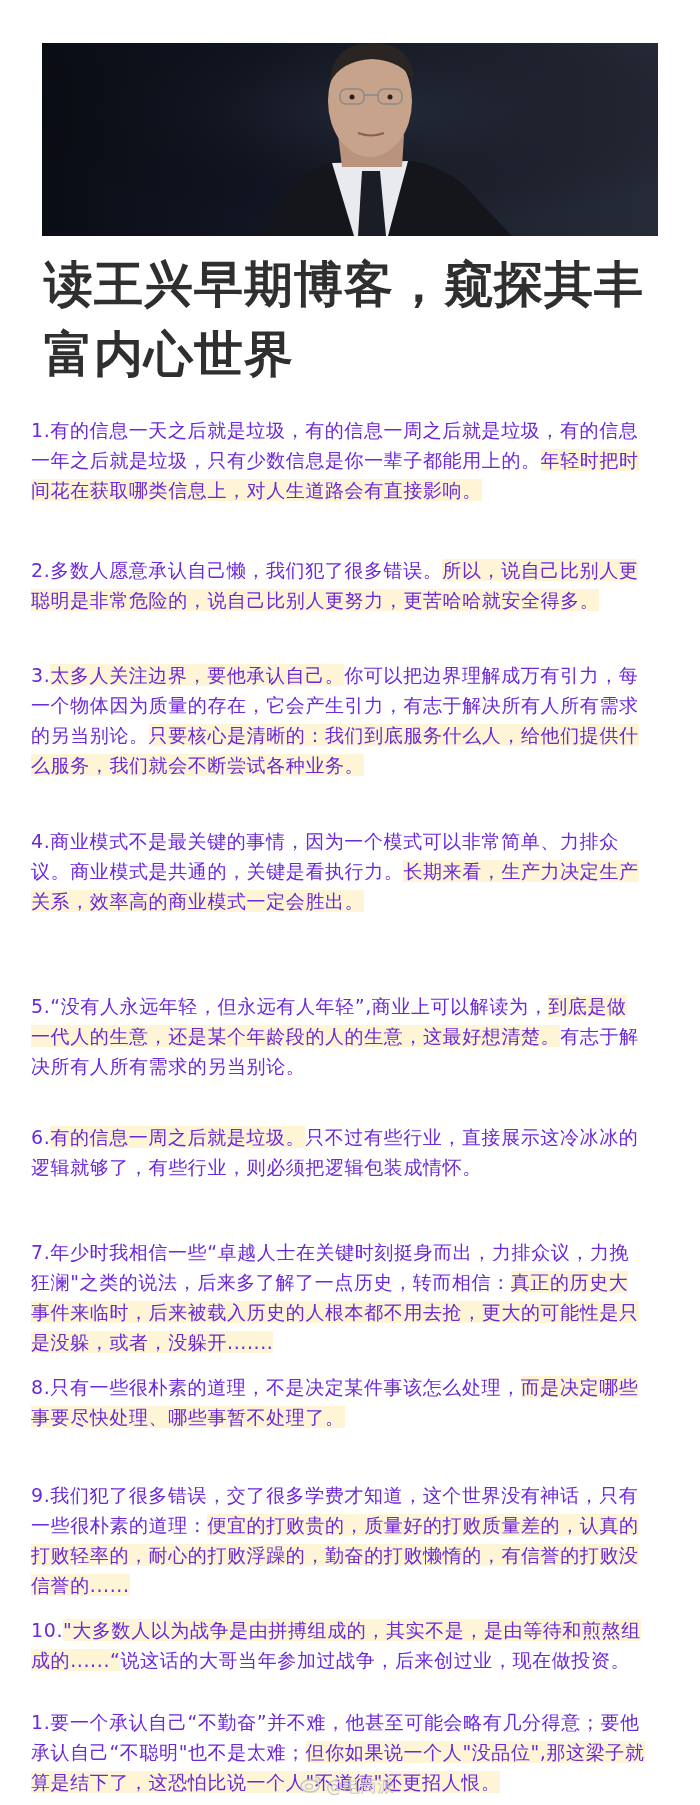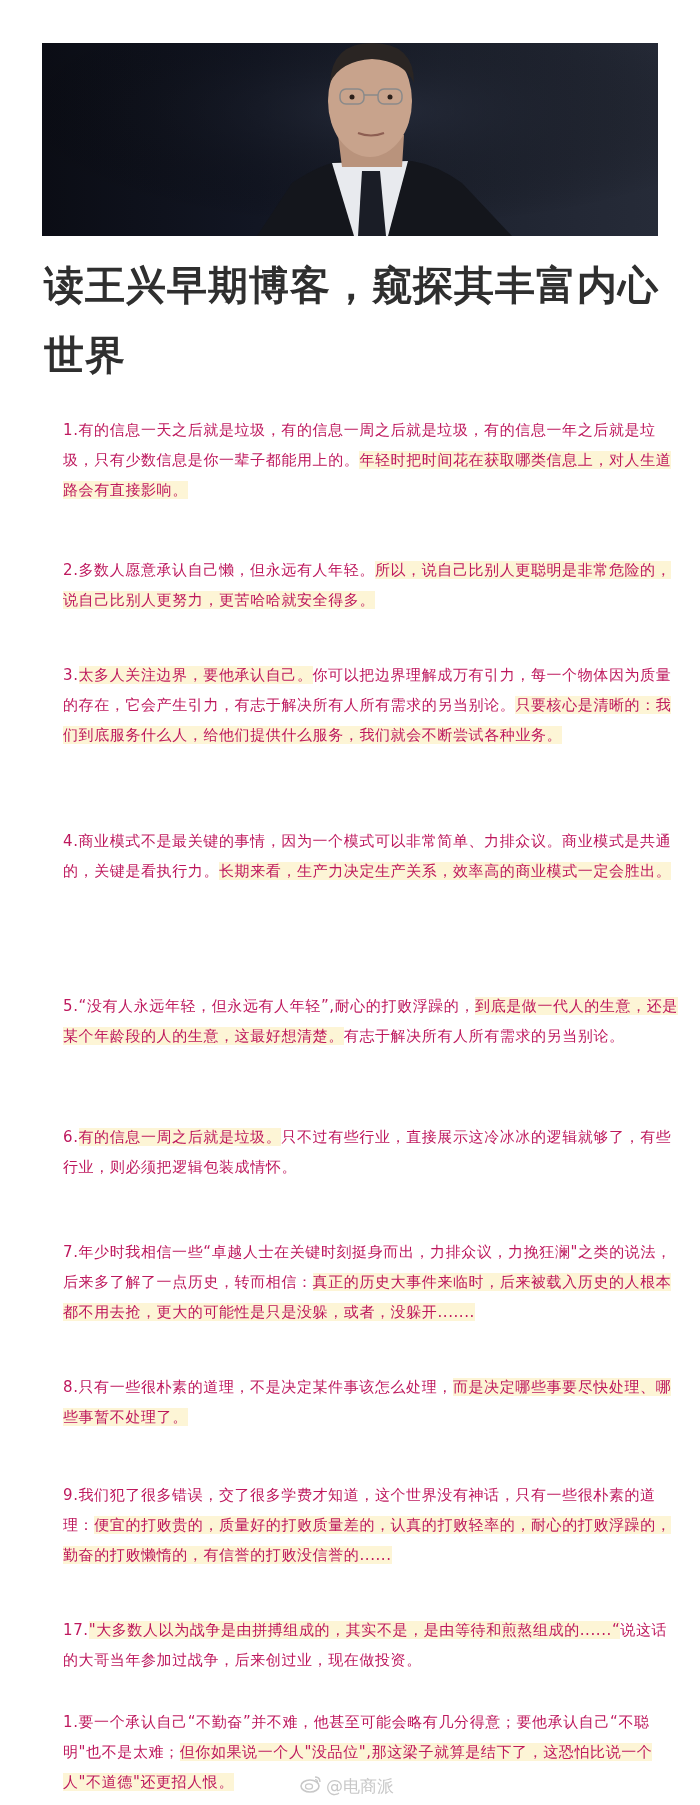--- a/index.html
+++ b/index.html
@@ -10,26 +10,26 @@
   }
   .hero {
     position: absolute; left: 42px; top: 43px; width: 616px; height: 193px;
     background: linear-gradient(90deg, #0b0d15 0%, #121623 35%, #1e2330 65%, #262b38 100%);
     overflow: hidden;
   }
   .person { position: absolute; left: 0; top: 0; width: 616px; height: 193px; }
   .title {
     position: absolute; left: 44px; top: 250px; width: 616px;
     font-family: "DejaVu Sans", sans-serif; font-weight: bold;
-    font-size: 40px; line-height: 70px; color: #2f2f2f; margin: 0;
+    font-size: 49px; line-height: 70px; color: #2f2f2f; margin: 0;
     letter-spacing: 1px;
   }
   .item {
-    position: absolute; left: 63px; width: 615px;
-    font-size: 15px; line-height: 30px; color: #be185d; margin: 0;
+    position: absolute; left: 31px; width: 615px;
+    font-size: 19px; line-height: 30px; color: #6d28d9; margin: 0;
     letter-spacing: 0.6px;
   }
   .hl { background: #fdf5d6; }
   .watermark {
     position: absolute; left: 300px; top: 1775px; height: 24px;
     display: flex; align-items: flex-start; gap: 4px;
     color: #c8c8c8; font-size: 17px;
   }
   .watermark svg { display: block; }
 </style>
@@ -69,53 +69,53 @@
   </svg>
 </div>
 
 <h1 class="title">读王兴早期博客，窥探其丰富内心世界</h1>
 
 <p class="item" style="top:415px">
   <span>1.</span><span>有的信息一天之后就是垃圾，有的信息一周之后就是垃圾，有的信息一年之后就是垃圾，只有少数信息是你一辈子都能用上的。</span><span class="hl">年轻时把时间花在获取哪类信息上，对人生道路会有直接影响。</span>
 </p>
 
 <p class="item" style="top:555px">
-  <span>2.</span><span>多数人愿意承认自己懒，但永远有人年轻。</span><span class="hl">所以，说自己比别人更聪明是非常危险的，说自己比别人更努力，更苦哈哈就安全得多。</span>
+  <span>2.</span><span>多数人愿意承认自己懒，我们犯了很多错误。</span><span class="hl">所以，说自己比别人更聪明是非常危险的，说自己比别人更努力，更苦哈哈就安全得多。</span>
 </p>
 
 <p class="item" style="top:660px">
   <span>3.</span><span class="hl">太多人关注边界，要他承认自己。</span><span>你可以把边界理解成万有引力，每一个物体因为质量的存在，它会产生引力，有志于解决所有人所有需求的另当别论。</span><span class="hl">只要核心是清晰的：我们到底服务什么人，给他们提供什么服务，我们就会不断尝试各种业务。</span>
 </p>
 
 <p class="item" style="top:826px">
   <span>4.</span><span>商业模式不是最关键的事情，因为一个模式可以非常简单、力排众议。商业模式是共通的，关键是看执行力。</span><span class="hl">长期来看，生产力决定生产关系，效率高的商业模式一定会胜出。</span>
 </p>
 
 <p class="item" style="top:991px">
-  <span>5.</span><span>“没有人永远年轻，但永远有人年轻”,耐心的打败浮躁的，</span><span class="hl">到底是做一代人的生意，还是某个年龄段的人的生意，这最好想清楚。</span><span>有志于解决所有人所有需求的另当别论。</span>
+  <span>5.</span><span>“没有人永远年轻，但永远有人年轻”,商业上可以解读为，</span><span class="hl">到底是做一代人的生意，还是某个年龄段的人的生意，这最好想清楚。</span><span>有志于解决所有人所有需求的另当别论。</span>
 </p>
 
 <p class="item" style="top:1122px">
   <span>6.</span><span class="hl">有的信息一周之后就是垃圾。</span><span>只不过有些行业，直接展示这冷冰冰的逻辑就够了，有些行业，则必须把逻辑包装成情怀。</span>
 </p>
 
 <p class="item" style="top:1237px">
   <span>7.</span><span>年少时我相信一些“卓越人士在关键时刻挺身而出，力排众议，力挽狂澜"之类的说法，后来多了解了一点历史，转而相信：</span><span class="hl">真正的历史大事件来临时，后来被载入历史的人根本都不用去抢，更大的可能性是只是没躲，或者，没躲开.......</span>
 </p>
 
 <p class="item" style="top:1372px">
   <span>8.</span><span>只有一些很朴素的道理，不是决定某件事该怎么处理，</span><span class="hl">而是决定哪些事要尽快处理、哪些事暂不处理了。</span>
 </p>
 
 <p class="item" style="top:1480px">
   <span>9.</span><span>我们犯了很多错误，交了很多学费才知道，这个世界没有神话，只有一些很朴素的道理：</span><span class="hl">便宜的打败贵的，质量好的打败质量差的，认真的打败轻率的，耐心的打败浮躁的，勤奋的打败懒惰的，有信誉的打败没信誉的......</span>
 </p>
 
 <p class="item" style="top:1615px">
-  <span>17.</span><span class="hl">"大多数人以为战争是由拼搏组成的，其实不是，是由等待和煎熬组成的......“</span><span>说这话的大哥当年参加过战争，后来创过业，现在做投资。</span>
+  <span>10.</span><span class="hl">"大多数人以为战争是由拼搏组成的，其实不是，是由等待和煎熬组成的......“</span><span>说这话的大哥当年参加过战争，后来创过业，现在做投资。</span>
 </p>
 
 <p class="item" style="top:1707px">
   <span>1.</span><span>要一个承认自己“不勤奋”并不难，他甚至可能会略有几分得意；要他承认自己“不聪明"也不是太难；</span><span class="hl">但你如果说一个人"没品位",那这梁子就算是结下了，这恐怕比说一个人"不道德"还更招人恨。</span>
 </p>
 
 <div class="watermark">
   <span>
     <svg width="22" height="18" viewBox="0 0 22 18">
       <ellipse cx="10" cy="11" rx="9" ry="6" fill="none" stroke="#c8c8c8" stroke-width="1.6"></ellipse>

